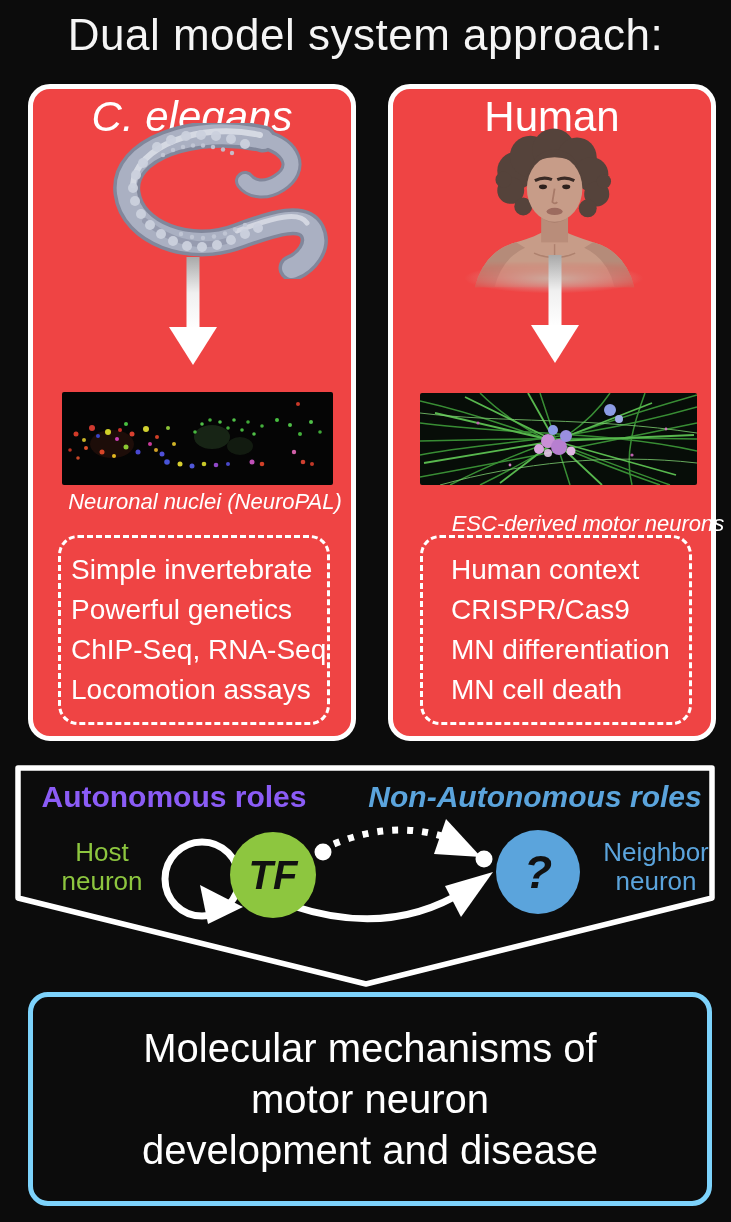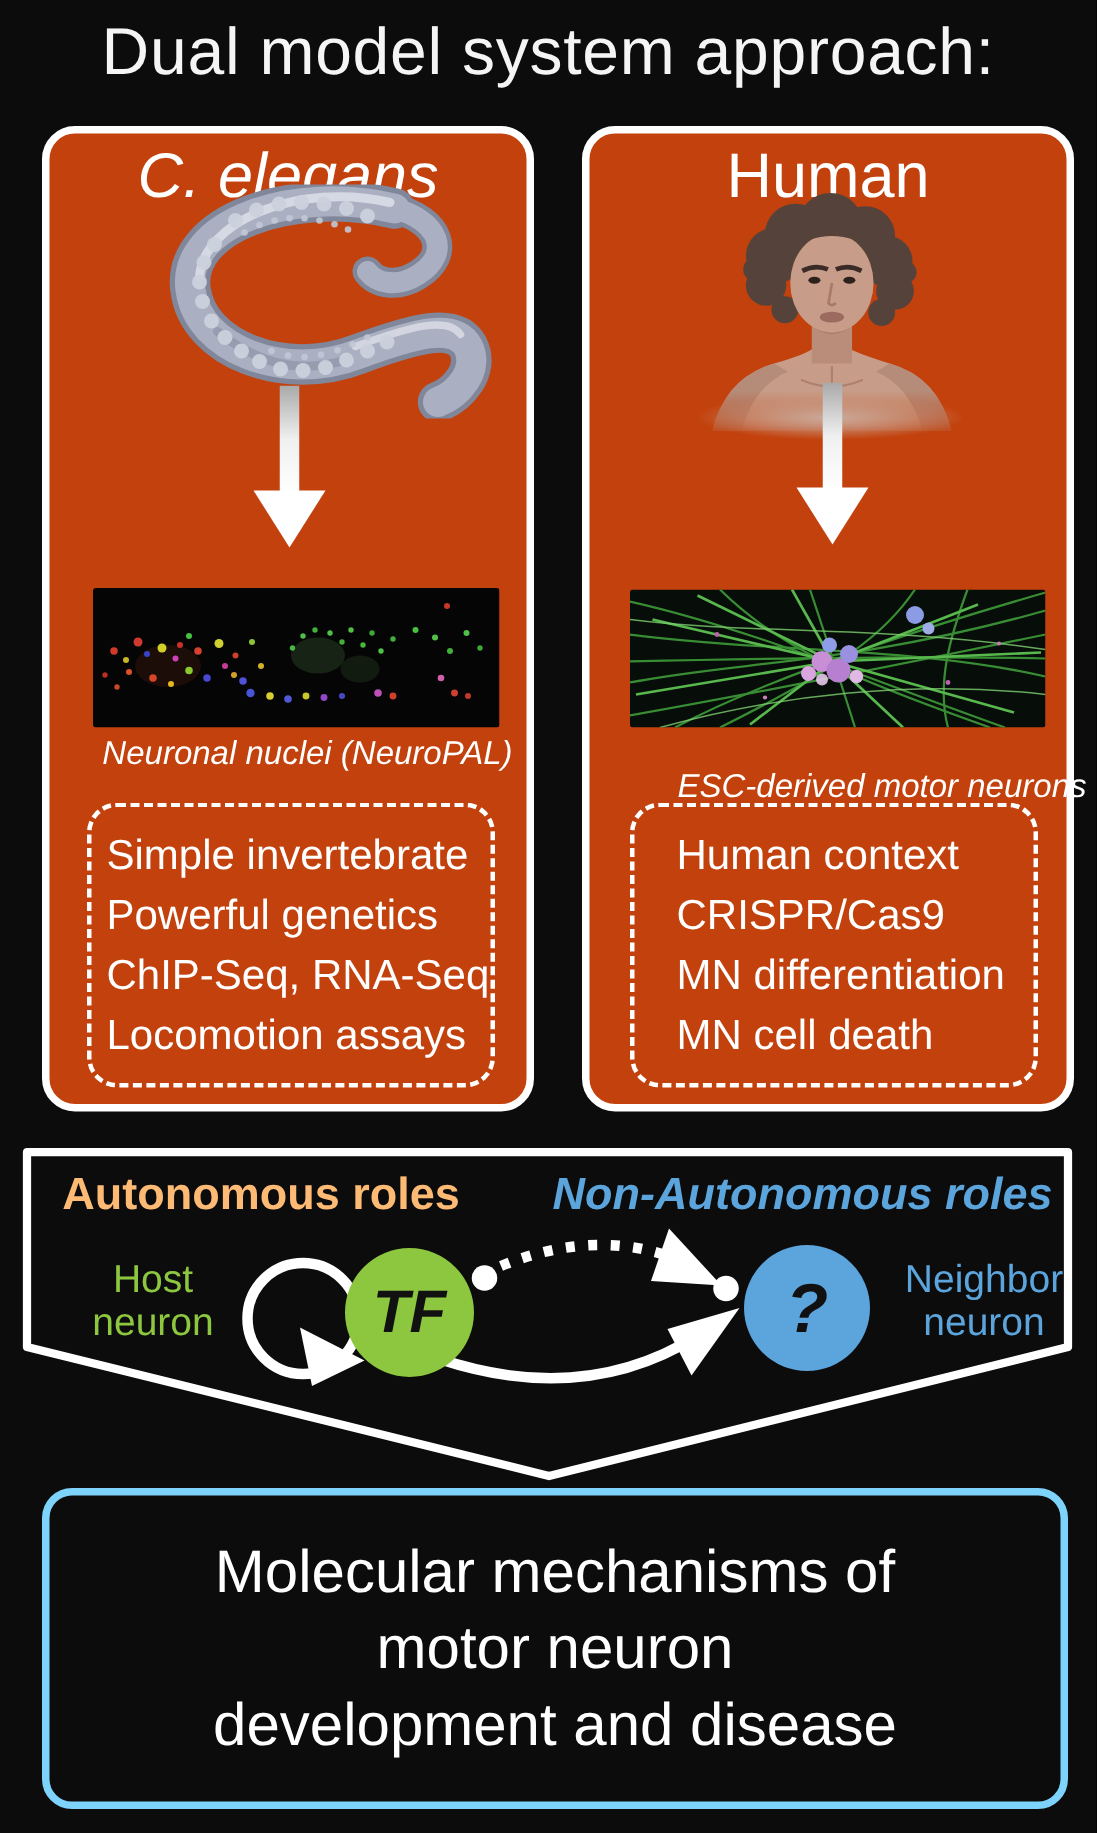--- a/index.html
+++ b/index.html
@@ -4,21 +4,21 @@
 <style>
   html,body{margin:0;padding:0;background:#000;}
   .canvas{
     position:relative;width:731px;height:1222px;overflow:hidden;
     background:#0c0c0c;font-family:"Liberation Sans",sans-serif;color:#fff;
   }
   .abs{position:absolute;}
   
   .main-title{left:0;top:10px;width:731px;text-align:center;font-size:44px;color:#f5f5f5;letter-spacing:.5px;}
   
-  .panel{border:5px solid #fff;border-radius:22px;background:#c2410c;box-sizing:border-box;}
+  .panel{border:5px solid #fff;border-radius:22px;background:#ef4444;box-sizing:border-box;}
   .panel-left{left:28px;top:84px;width:328px;height:657px;}
   .panel-right{left:388px;top:84px;width:328px;height:657px;}
   .panel-title{left:0;top:4px;width:100%;text-align:center;font-size:42px;color:#fff;}
   .italic{font-style:italic;}
   .micrograph{border-radius:2px;overflow:hidden;}
   .caption{width:100%;text-align:center;font-style:italic;font-size:22px;color:#fff;}
   .feature-box{
     border:3px dashed #fff;border-radius:20px;box-sizing:border-box;
     display:flex;flex-direction:column;justify-content:center;
     font-size:28px;line-height:40px;color:#fff;
@@ -300,21 +300,21 @@
 
     <circle cx="323" cy="92" r="8.5" fill="#ffffff"></circle>
     <path d="M334 84 Q400 57 458 82" fill="none" stroke="#ffffff" stroke-width="7" stroke-dasharray="6 9"></path>
     <polygon points="481,97 446,59 434,94" fill="#ffffff"></polygon>
     <circle cx="484" cy="99" r="8.5" fill="#ffffff"></circle>
 
     <path d="M293 146 Q390 178 466 130" fill="none" stroke="#ffffff" stroke-width="7"></path>
     <polygon points="493,112 445,126 461,157" fill="#ffffff"></polygon>
   </svg>
 
-  <div class="abs mid-label" style="left:28px;top:780px;width:292px;color:#fdba74;">Autonomous roles</div>
+  <div class="abs mid-label" style="left:28px;top:780px;width:292px;color:#8b5cf6;">Autonomous roles</div>
   <div class="abs mid-label" style="left:355px;top:780px;width:360px;color:#5ba4dc;font-style:italic;">Non-Autonomous roles</div>
 
   <div class="abs side-label" style="left:42px;top:838px;width:120px;color:#8dc63f;">Host
 neuron</div>
 
   <div class="abs node-circle" style="left:230px;top:832px;width:86px;height:86px;background:#8dc63f;font-size:40px;">TF</div>
 
   <div class="abs node-circle" style="left:496px;top:830px;width:84px;height:84px;background:#5ba4dc;font-size:46px;">?</div>
 
   <div class="abs side-label" style="left:596px;top:838px;width:120px;color:#5ba4dc;">Neighbor

